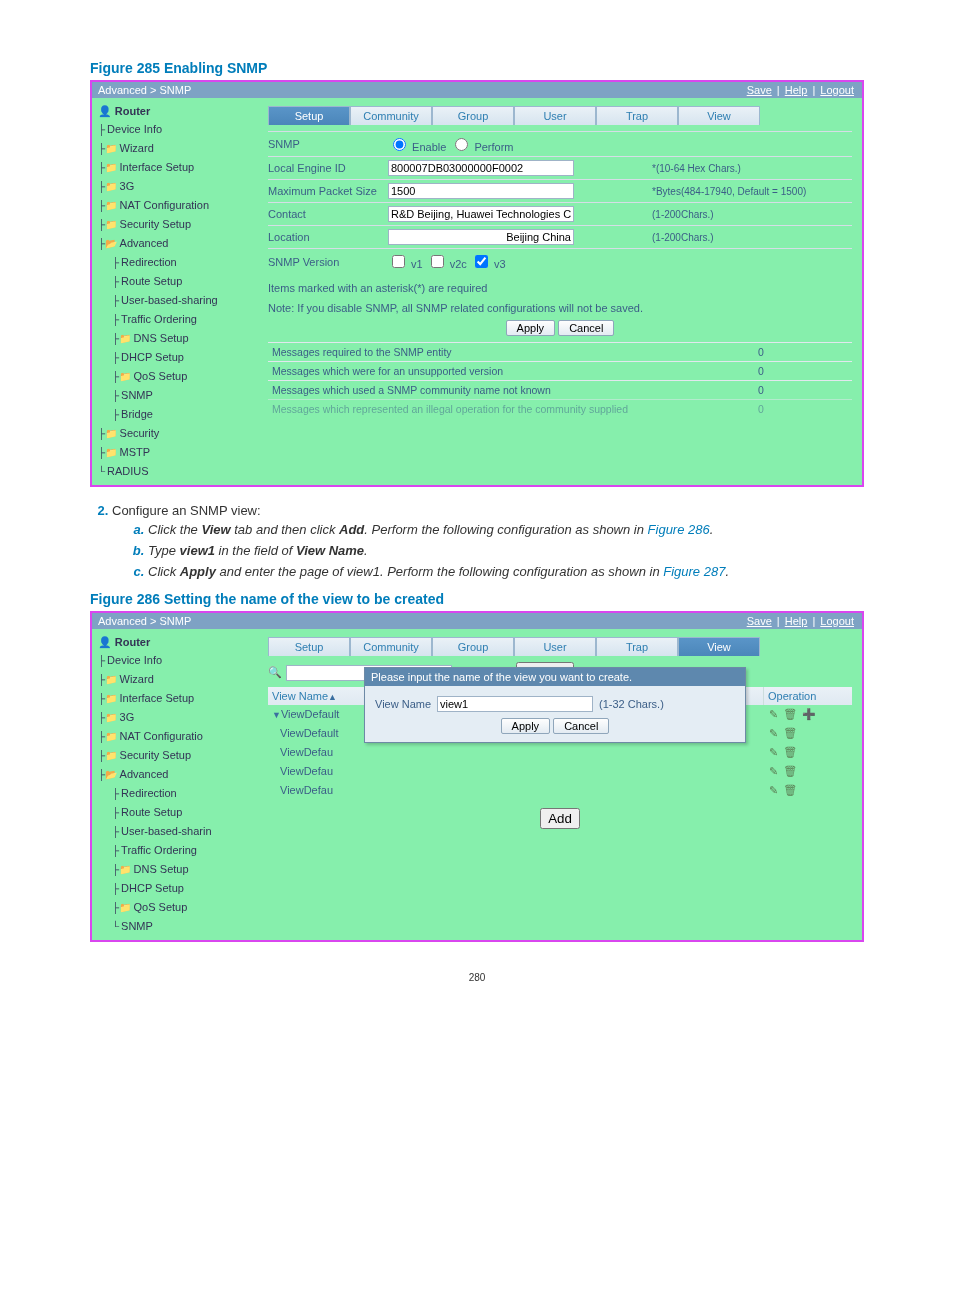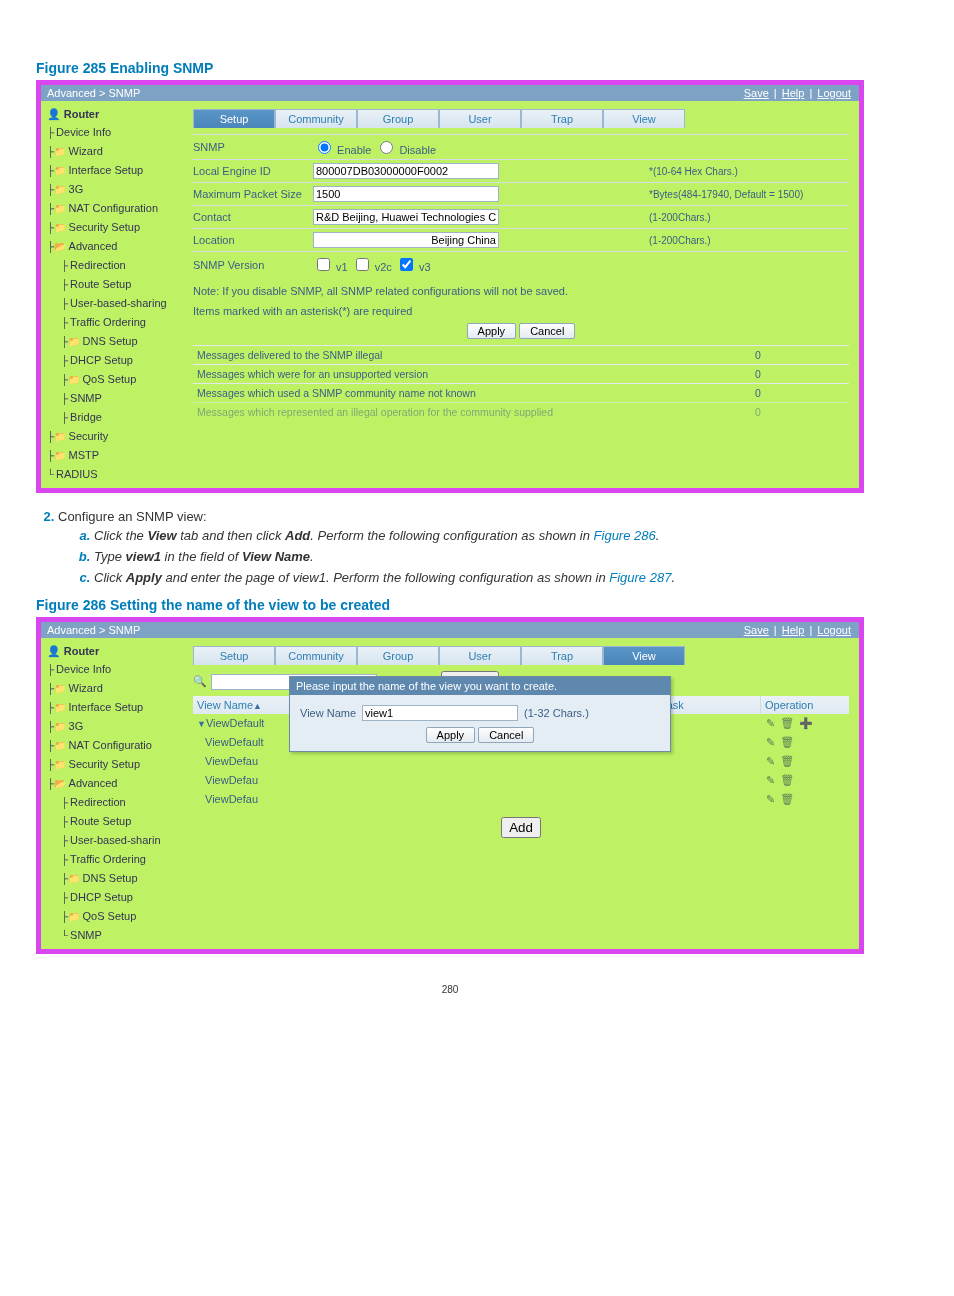--- a/index.html
+++ b/index.html
@@ -1,21 +1,21 @@
 <!DOCTYPE html>
 <html><head>
 <meta charset="utf-8">
 <style>
   body { margin: 0; font-family: Arial, Helvetica, sans-serif; font-size: 13px; color: #333; background: #fff; }
-  .page { width: 954px; margin: 0 auto; padding: 60px 90px 20px 36px; box-sizing: border-box; }
+  .page { width: 954px; margin: 0 auto; padding: 60px 90px 20px 90px; box-sizing: border-box; }
   .fig-title { color: #007dba; font-size: 14px; font-weight: bold; margin: 0 0 4px 0; }
-  .screenshot { border: 5px solid #d946ef; background: #bef264; font-size: 11px; color: #3b5e87; position: relative; }
+  .screenshot { border: 2px solid #d946ef; background: #86efac; font-size: 11px; color: #3b5e87; position: relative; }
   .ss-top { background: #7ea2c4; color: #fff; display: flex; justify-content: space-between; padding: 2px 6px; font-size: 11px; }
   .ss-top a { color: #fff; text-decoration: underline; margin: 0 2px; }
-  .ss-body { display: flex; }
+  .ss-body { display: flex; gap: 24px; }
   .ss-nav { width: 140px; padding: 4px 2px 4px 6px; font-size: 11px; line-height: 18px; color: #335; }
   .ss-nav .root { font-weight: bold; }
   .ss-nav .item { white-space: nowrap; }
   .ss-nav .ic { font-size: 10px; margin-right: 2px; }
   .ss-main { flex: 1; padding: 8px 10px 4px 4px; }
   .tabs { display: flex; gap: 0; margin-bottom: 6px; }
   .tab { width: 80px; text-align: center; padding: 3px 0; color: #2f7fb2; border: 1px solid #9cb7cf; border-bottom: none; background: linear-gradient(#eaf1f7,#d6e4ef); font-size: 11px; }
   .tab.active { background: linear-gradient(#5a95c8,#4b86ba); color: #fff; }
   .form-row { display: flex; align-items: center; border-top: 1px solid #d5dee6; padding: 3px 0; }
   .form-row:first-child { border-top: none; }
@@ -106,21 +106,21 @@
           <div class="tab">Group</div>
           <div class="tab">User</div>
           <div class="tab">Trap</div>
           <div class="tab">View</div>
         </div>
 
         <div class="form-row">
           <div class="form-label">SNMP</div>
           <div class="form-field">
             <label><input type="radio" checked="" style=""> <span>Enable</span></label>
-            <label><input type="radio" style=""> <span>Disable</span></label>
+            <label><input type="radio" style=""> <span>Perform</span></label>
           </div>
           <div class="form-hint"></div>
         </div>
         <div class="form-row">
           <div class="form-label">Local Engine ID</div>
           <div class="form-field">
               <input type="text" class="ss-inp" style="width: 180px;" value="800007DB03000000F0002">
             </div>
           <div class="form-hint">*(10-64 Hex Chars.)</div>
         </div>
@@ -148,29 +148,29 @@
         <div class="form-row">
           <div class="form-label">SNMP Version</div>
           <div class="form-field">
             <label><input type="checkbox" style=""> <span>v1</span></label>
             <label><input type="checkbox" style=""> <span>v2c</span></label>
             <label><input type="checkbox" checked="" style=""> <span>v3</span></label>
           </div>
           <div class="form-hint"></div>
         </div>
 
+        <div class="note">Items marked with an asterisk(*) are required</div>
         <div class="note">Note: If you disable SNMP, all SNMP related configurations will not be saved.</div>
-        <div class="note">Items marked with an asterisk(*) are required</div>
         <div class="btns">
           <button>Apply</button>
           <button>Cancel</button>
         </div>
 
         <div class="stat-row">
-            <div class="c1">Messages delivered to the SNMP illegal</div>
+            <div class="c1">Messages required to the SNMP entity</div>
             <div class="c2">0</div>
           </div>
         <div class="stat-row">
             <div class="c1">Messages which were for an unsupported version</div>
             <div class="c2">0</div>
           </div>
         <div class="stat-row">
             <div class="c1">Messages which used a SNMP community name not known</div>
             <div class="c2">0</div>
           </div>

